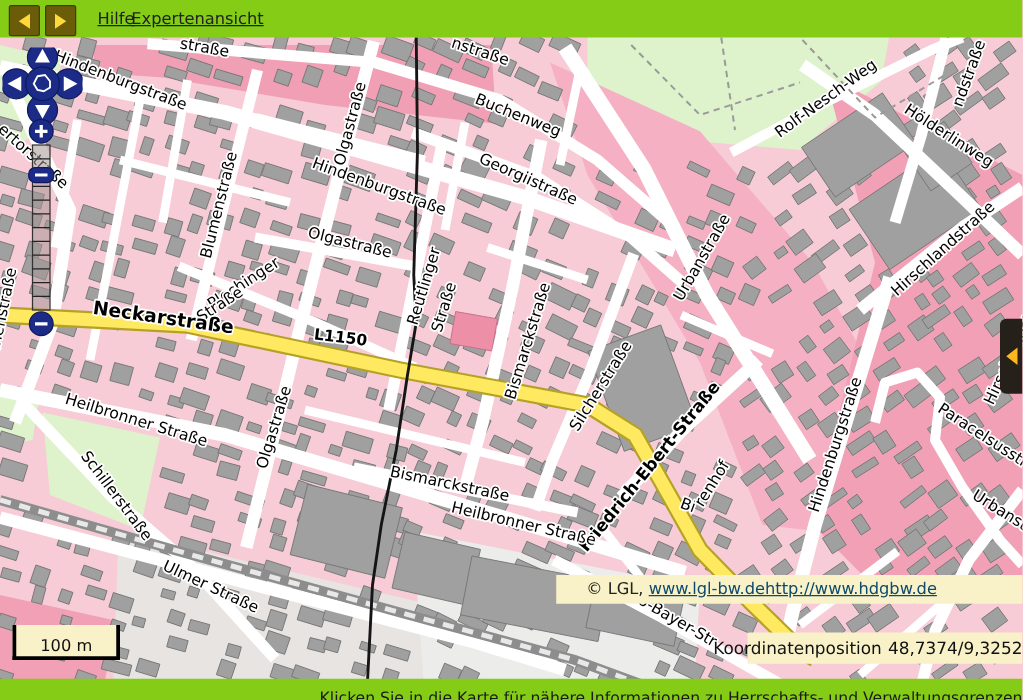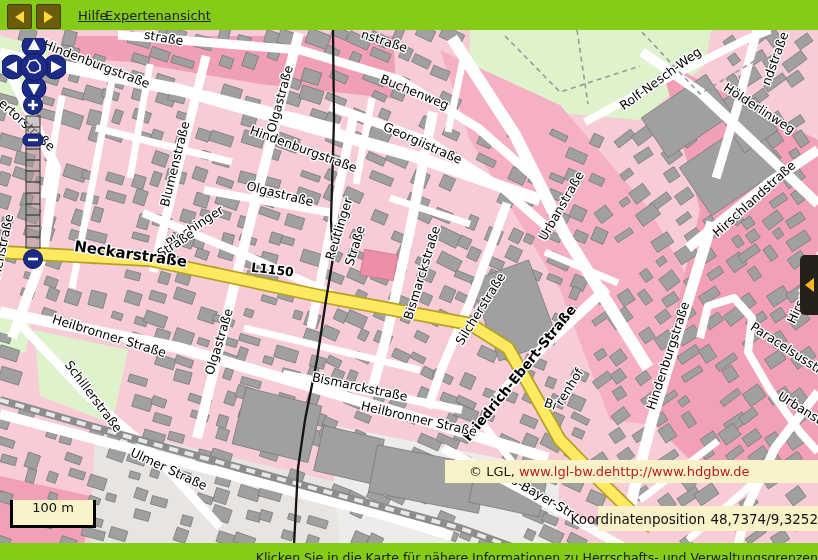--- a/index.html
+++ b/index.html
@@ -34,24 +34,24 @@
   
   #navctl{position:absolute;left:2px;top:38px;width:64px;height:236px;z-index:20}
   #side-tab{position:absolute;left:800px;top:255px;width:18px;height:60px;background:#26201a;
             border-radius:5px 0 0 5px;display:flex;align-items:center;justify-content:center;
             cursor:pointer;z-index:20}
   #side-tab .tri{width:0;height:0;border-top:7px solid transparent;
                  border-bottom:7px solid transparent;border-right:9px solid #ffb81c}
   .cream{position:absolute;background:#f9f2c8;color:#222;z-index:15}
   #scalebar{left:10px;top:500px;width:80px;height:25px;border-left:3px solid #000;
             border-right:3px solid #000;border-bottom:3px solid #000;display:flex;
-            align-items:flex-start;justify-content:center;font-size:13px;color:#111}
+            align-items:flex-end;justify-content:center;font-size:13px;color:#111}
   #attr{left:445px;top:460px;width:395px;height:23px;font-size:13px;display:flex;
         align-items:center;padding-left:24px;box-sizing:border-box;white-space:pre}
-  #attr .alink{cursor:pointer;color:#b91c1c}
+  #attr .alink{text-decoration:underline;cursor:pointer;color:#0c4a6e}
   #coords{left:598px;top:506px;width:220px;height:25px;font-size:13.5px;display:flex;
           align-items:center;justify-content:flex-end;padding-right:0;
           box-sizing:border-box;color:#111}
   #coords .cl{margin-right:5px}
 </style>
 </head>
 <body>
 
 <svg id="map-svg" width="818" height="560" viewBox="0 0 818 560">
 

